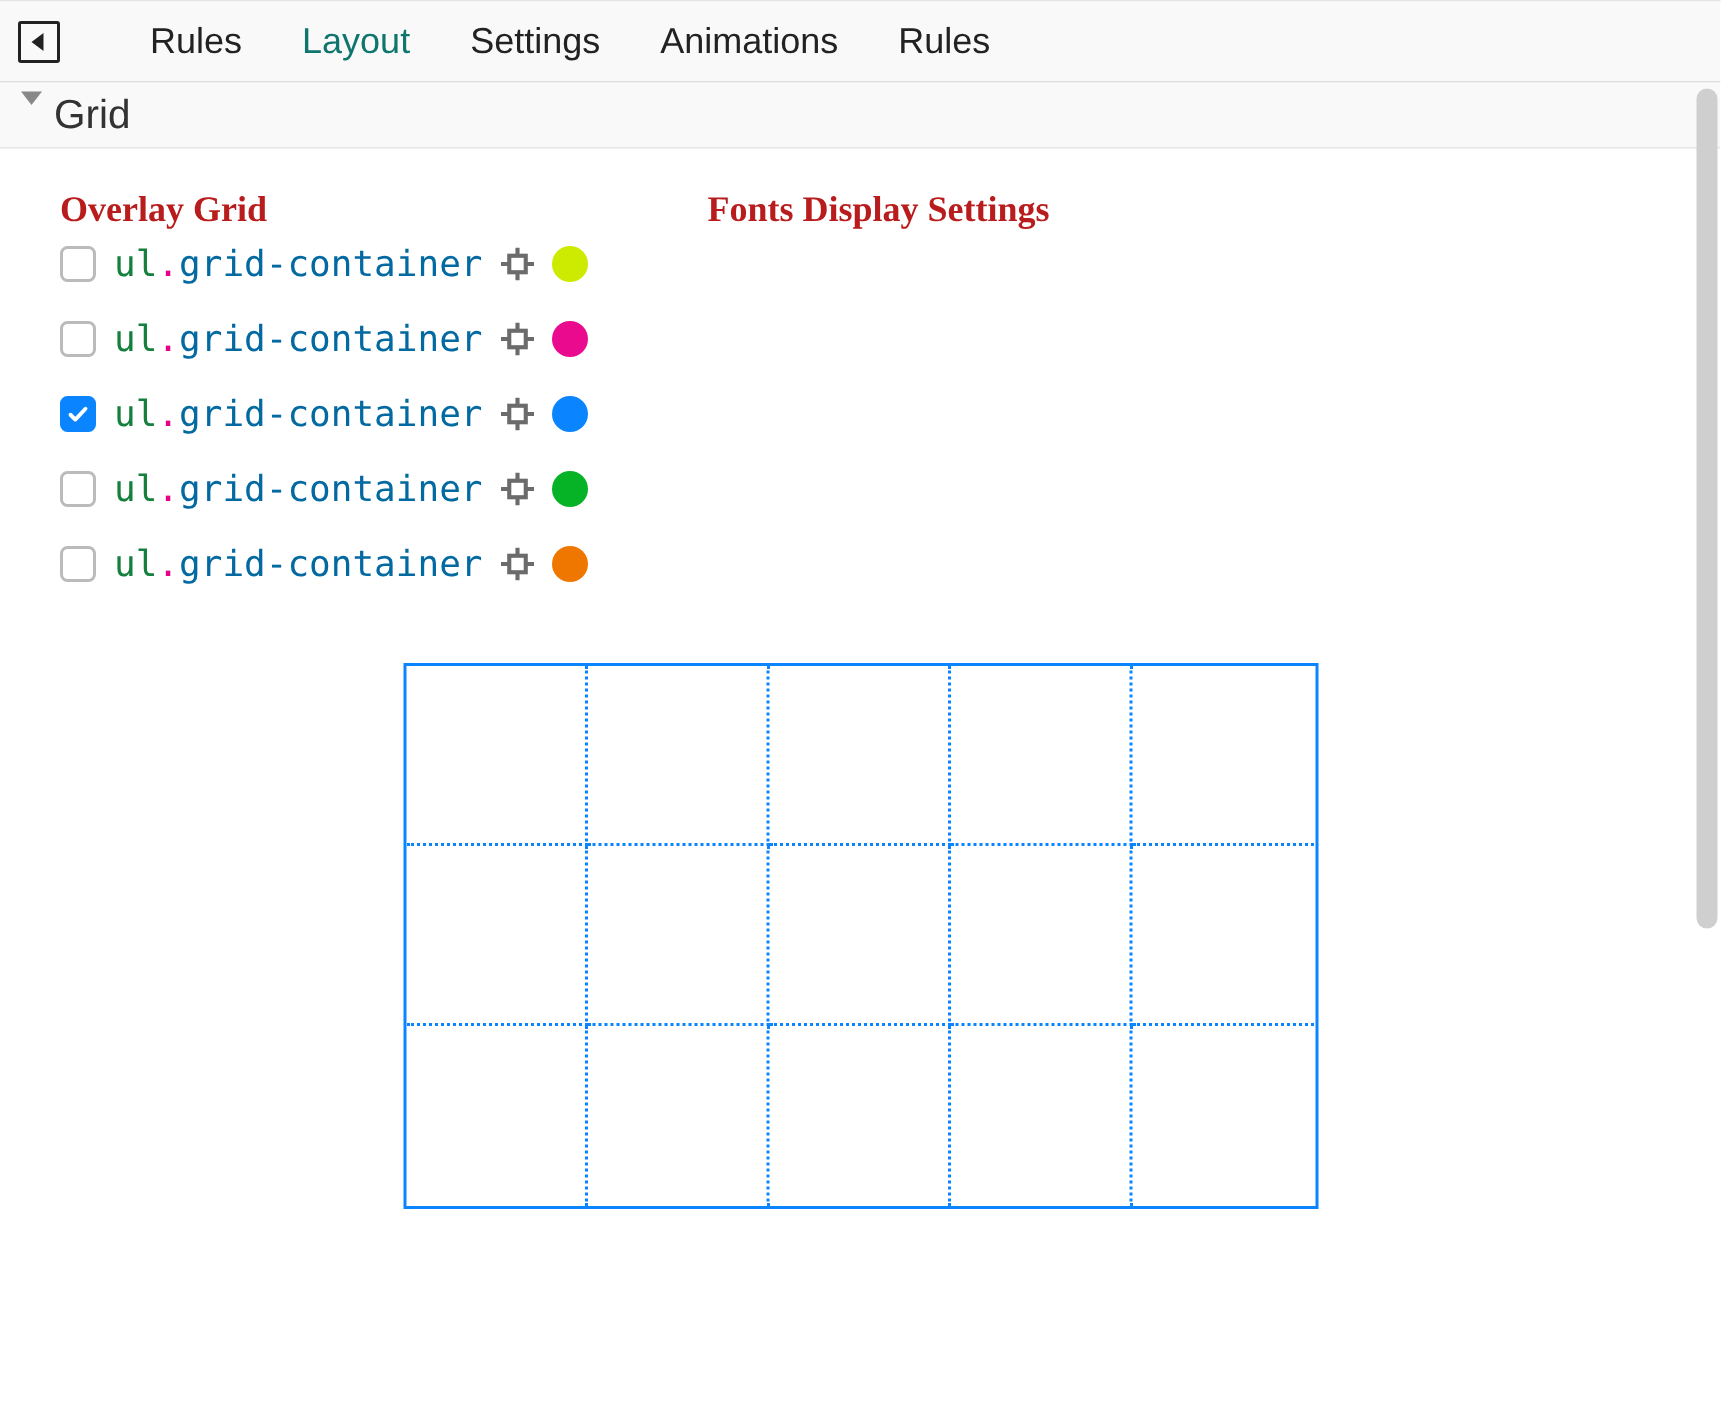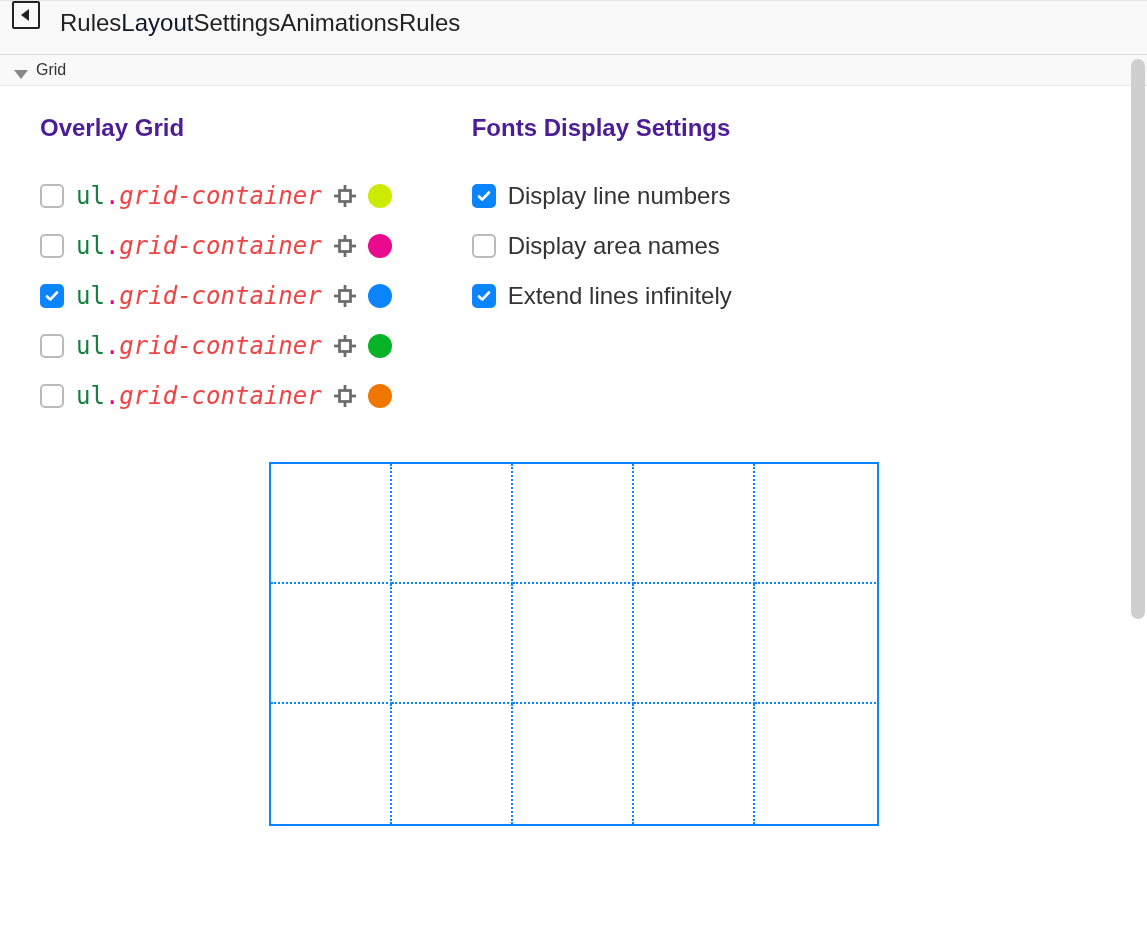--- a/index.html
+++ b/index.html
@@ -9,24 +9,26 @@
     font-size: 15px;
     color: #222;
     background: #fff;
     width: 1147px;
     height: 935px;
     overflow: hidden;
     border-top: 1px solid #e5e5e5;
   }
   .toolbar {
     display: flex;
+    align-items: center;
     height: 54px;
     background: #f9f9fa;
     border-bottom: 1px solid #ddd;
     padding: 0 12px;
+    gap: 40px;
   }
   .toolbar .pane-toggle {
     width: 28px;
     height: 28px;
     display: flex;
     align-items: center;
     justify-content: center;
     border: 2px solid #222;
     border-radius: 2px;
     cursor: pointer;
@@ -34,62 +36,63 @@
   }
   .toolbar .pane-toggle svg { display:block; }
   .tab {
     font-size: 24px;
     color: #222;
     cursor: pointer;
     padding: 8px 0;
     position: relative;
   }
   .tab.active {
-    color: #0f172a;
+    color: #0f766e;
   }
   .tab.active::before {
     content: "";
     position: absolute;
     top: -10px;
     left: -8px;
     right: -8px;
     height: 4px;
     background: #0a84ff;
   }
   .scroll-area {
     position: relative;
     height: calc(935px - 55px);
     overflow: hidden;
   }
   .section-header {
     display: flex;
-    align-items: flex-end;
+    align-items: flex-start;
     gap: 8px;
     background: #f9f9fa;
     border-bottom: 1px solid #e5e5e5;
     padding: 6px 14px;
-    font-size: 16px;
+    font-size: 27px;
     color: #333;
   }
   .twisty {
     width: 0; height: 0;
     border-left: 7px solid transparent;
     border-right: 7px solid transparent;
     border-top: 9px solid #888;
   }
   .content {
     display: flex;
     padding: 28px 40px 20px 40px;
     gap: 80px;
   }
   .col-title {
     font-size: 24px;
     font-weight: 600;
-    color: #4c1d95;
-    margin-bottom: 40px;
+    color: #b91c1c;
+    margin-bottom: 8px;
+    font-family: Liberation Serif, serif;
   }
   .overlay-item, .setting-item {
     display: flex;
     align-items: center;
     gap: 12px;
     margin-bottom: 22px;
   }
   .chk {
     width: 24px;
     height: 24px;
@@ -108,21 +111,21 @@
   }
   .chk.checked svg { display:block; }
   .chk svg { display:none; }
   .selector {
     font-family: ui-monospace, SFMono-Regular, Menlo, Consolas, monospace;
     font-size: 24px;
     white-space: nowrap;
   }
   .selector .tag  { color: #15803d; }
   .selector .dot  { color: #e60087; }
-  .selector .cls  { color: #ef4444; font-style: italic; }
+  .selector .cls  { color: #0369a1; }
   .pick-btn {
     width: 22px;
     height: 22px;
     cursor: pointer;
     color: #6b6b6b;
     flex-shrink: 0;
   }
   .swatch {
     width: 24px;
     height: 24px;
@@ -249,42 +252,20 @@
                 <line x1="0" y1="8" x2="4" y2="8" stroke="currentColor" stroke-width="2"></line>
                 <line x1="12" y1="8" x2="16" y2="8" stroke="currentColor" stroke-width="2"></line>
               </svg></span>
             <span class="swatch" style="background:#ef7700"></span>
           </div>
         </div>
     </div>
 
     <div>
       <div class="col-title">Fonts Display Settings</div>
-      <div id="settings-list">
-          <div class="setting-item">
-            <div class="chk checked">
-              <svg width="16" height="16" viewBox="0 0 16 16">
-                <path d="M3 8.5 L6.2 11.7 L13 4.5" stroke="#fff" stroke-width="2.6" fill="none" stroke-linecap="round" stroke-linejoin="round"></path>
-              </svg>
-            </div>
-            <span class="lbl">Display line numbers</span>
-          </div>
-          <div class="setting-item">
-            <div class="chk"></div>
-            <span class="lbl">Display area names</span>
-          </div>
-          <div class="setting-item">
-            <div class="chk checked">
-              <svg width="16" height="16" viewBox="0 0 16 16">
-                <path d="M3 8.5 L6.2 11.7 L13 4.5" stroke="#fff" stroke-width="2.6" fill="none" stroke-linecap="round" stroke-linejoin="round"></path>
-              </svg>
-            </div>
-            <span class="lbl">Extend lines infinitely</span>
-          </div>
-        </div>
     </div>
   </div>
 
   <div class="grid-preview">
     <div class="grid-box" id="grid-box">
         <div class="cell"></div>
         <div class="cell"></div>
         <div class="cell"></div>
         <div class="cell"></div>
         <div class="cell last-col"></div>

